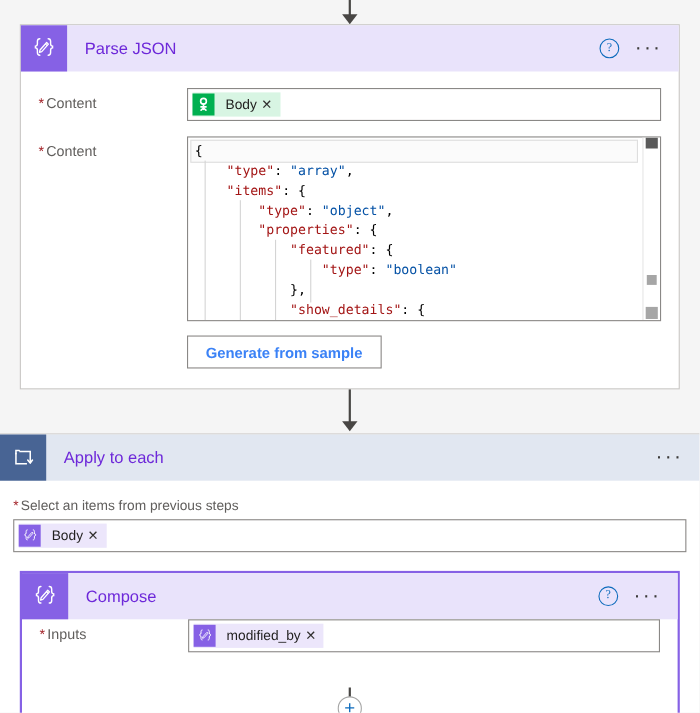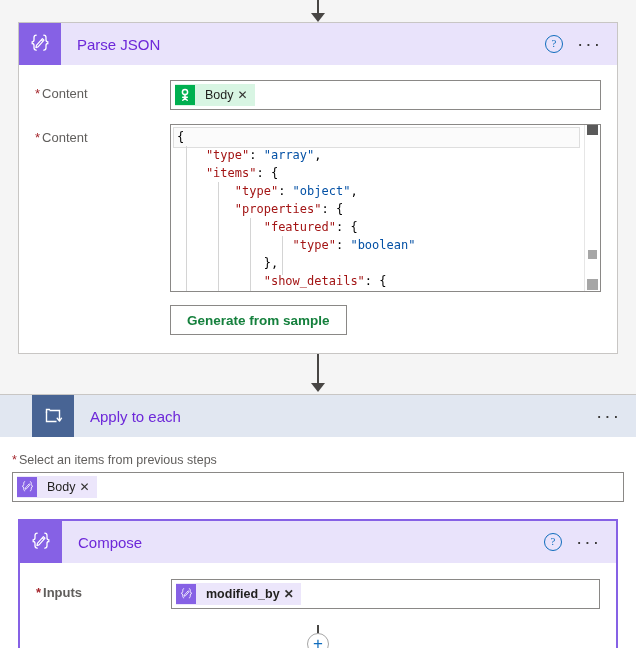--- a/index.html
+++ b/index.html
@@ -54,21 +54,21 @@
     border: 2px solid #8661e5;
   }
 
   .card-header {
     display: flex;
     align-items: center;
     height: 42px;
     box-sizing: border-box;
   }
   .card-header.purple { background: #e9e3fb; }
-  .card-header.blue   { background: #e1e7f1; padding-left: 32px; }
+  .card-header.blue   { background: #e1e7f1; }
 
   .icon-tile {
     width: 42px;
     height: 42px;
     flex: 0 0 42px;
     display: flex;
     align-items: center;
     justify-content: center;
     color: #ffffff;
   }
@@ -230,21 +230,21 @@
   
   .btn {
     display: inline-flex;
     align-items: center;
     justify-content: center;
     height: 30px;
     padding: 0 16px;
     background: #ffffff;
     border: 1px solid #8a8886;
     font-size: 13.5px;
-    color: #15803d;
+    color: #3b82f6;
     font-weight: 600;
     cursor: pointer;
     box-sizing: border-box;
   }
 
   
   .stacked-label {
     font-size: 12.5px;
     color: #605e5c;
     padding: 0 0 5px 0;
@@ -404,21 +404,21 @@
           <path d="M13.2 6.9 L15.0 8.5" stroke="#ffffff" stroke-width="1.1"></path>
         </svg>
       </div>
       <div class="card-title">Compose</div>
       <div class="header-actions">
         <div class="help-icon">?</div>
         <div class="ellipsis">···</div>
       </div>
     </div>
 
-    <div class="field-row" style="margin-top:16px;font-weight:bold;">
+    <div class="field-row" style="">
       <div class="field-label">
         <span class="req">*</span><span>Inputs</span>
       </div>
       <div class="field-control">
         <div class="input-box">
           <span class="token purple">
             <span class="tok-icon">
               <svg width="15" height="14" viewBox="0 0 24 22" aria-hidden="true">
                 <path d="M8.2 2.5c-2 0-2.2 1.2-2.2 2.4v2c0 1.3-.6 2.1-1.8 2.1v1.6c1.2 0 1.8.8 1.8 2.1v2c0 1.2.2 2.4 2.2 2.4" fill="none" stroke="#ffffff" stroke-width="1.4"></path>
                 <path d="M15.8 2.5c2 0 2.2 1.2 2.2 2.4v2c0 1.3.6 2.1 1.8 2.1v1.6c-1.2 0-1.8.8-1.8 2.1v2c0 1.2-.2 2.4-2.2 2.4" fill="none" stroke="#ffffff" stroke-width="1.4"></path>

